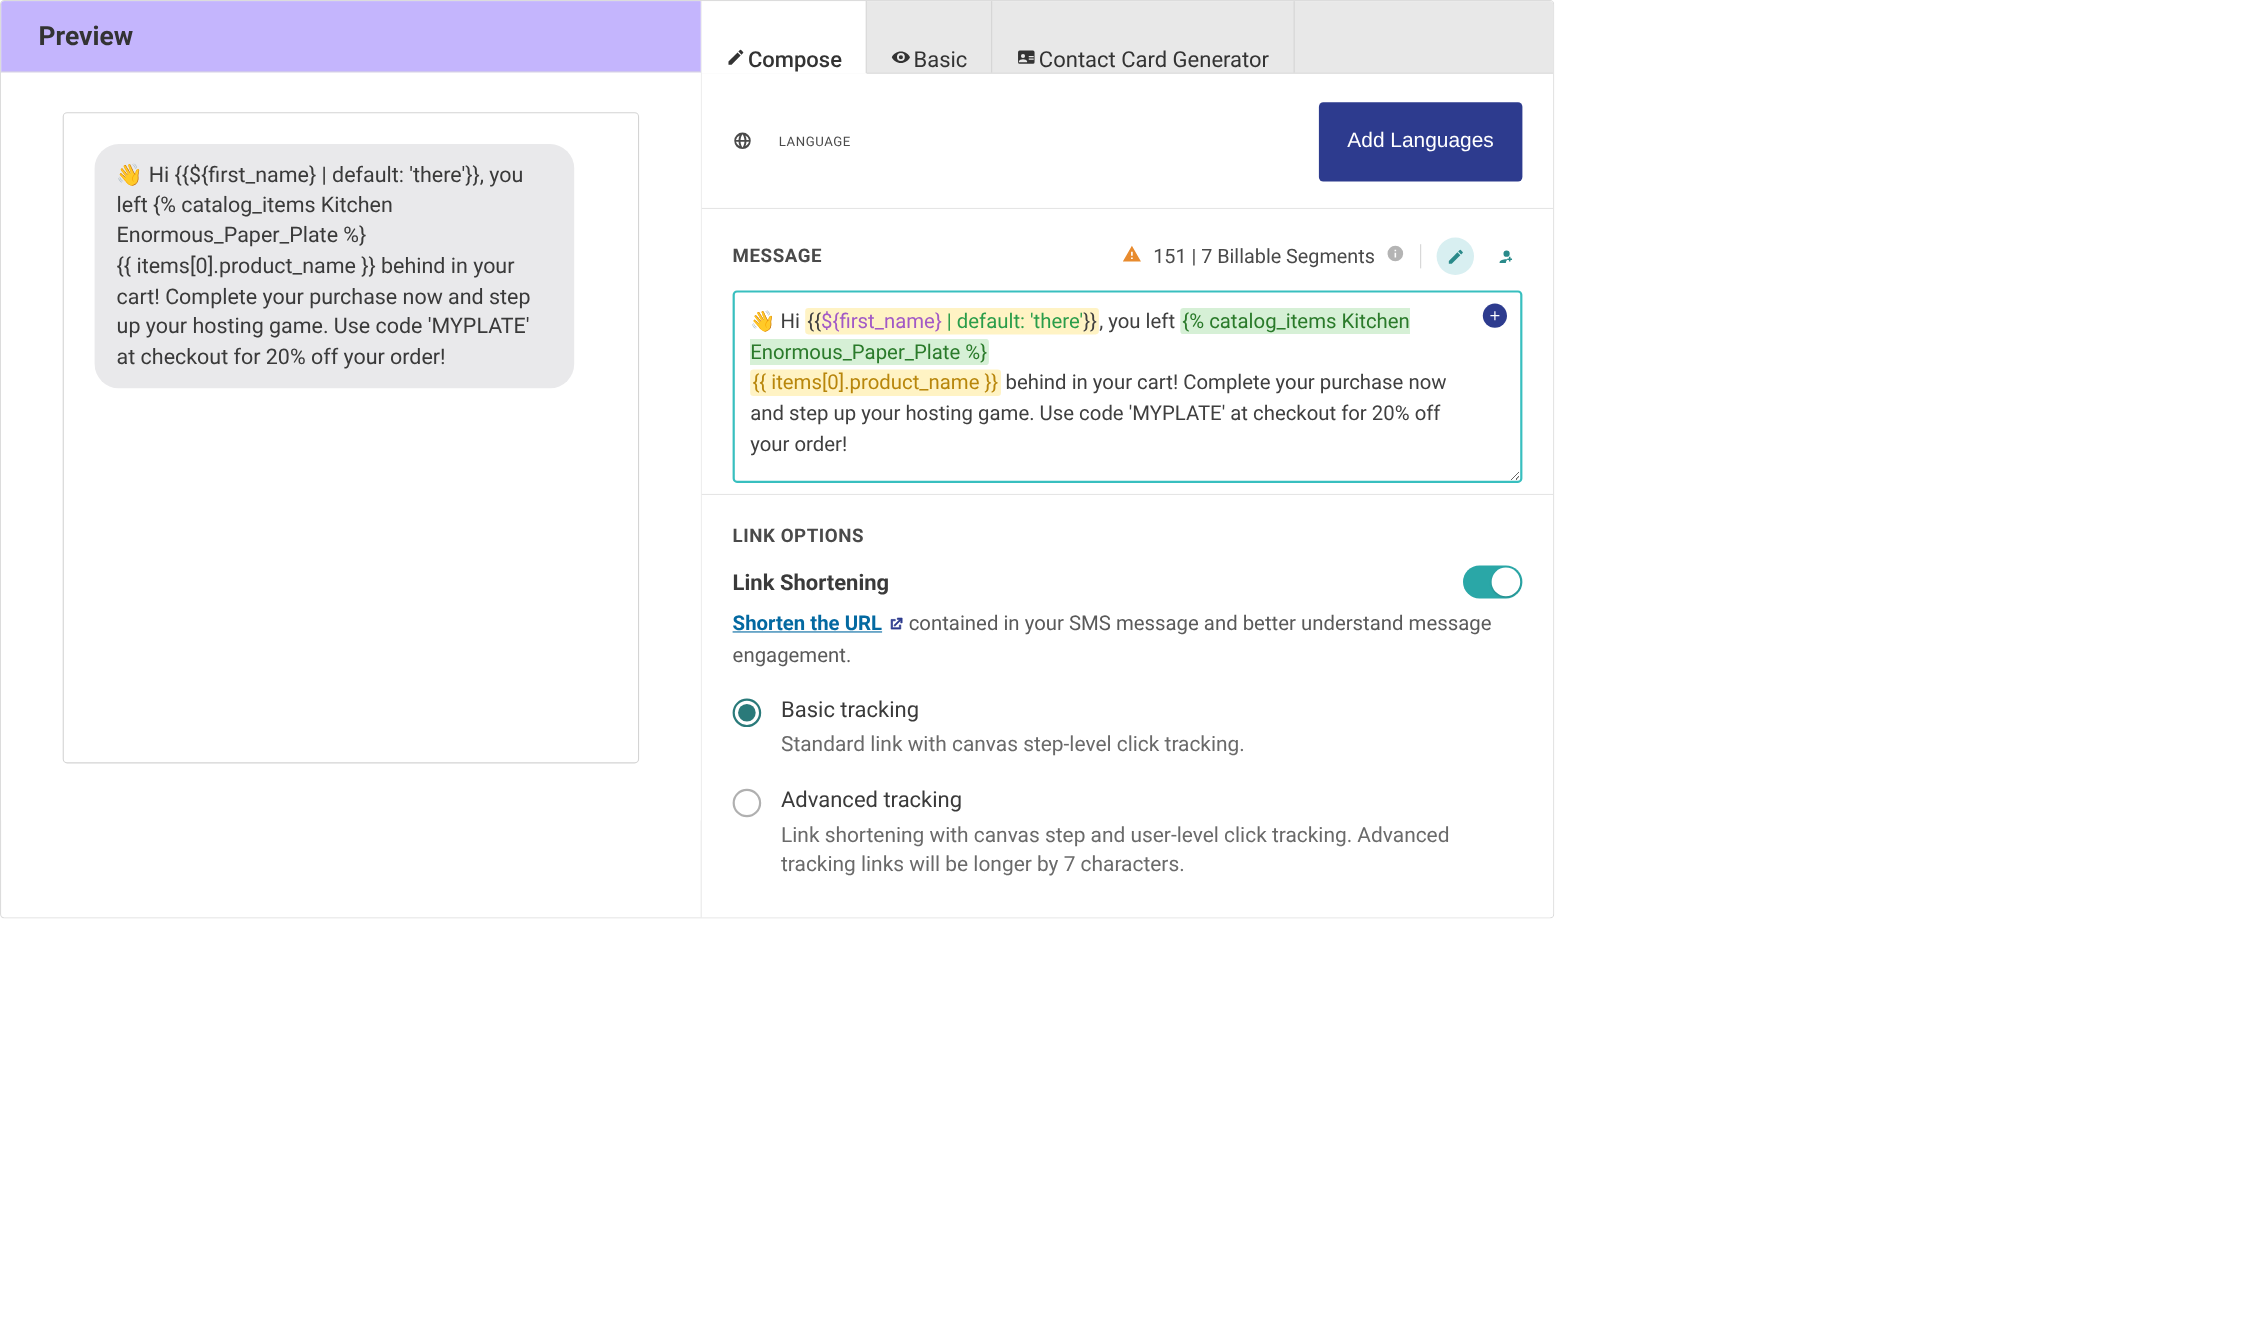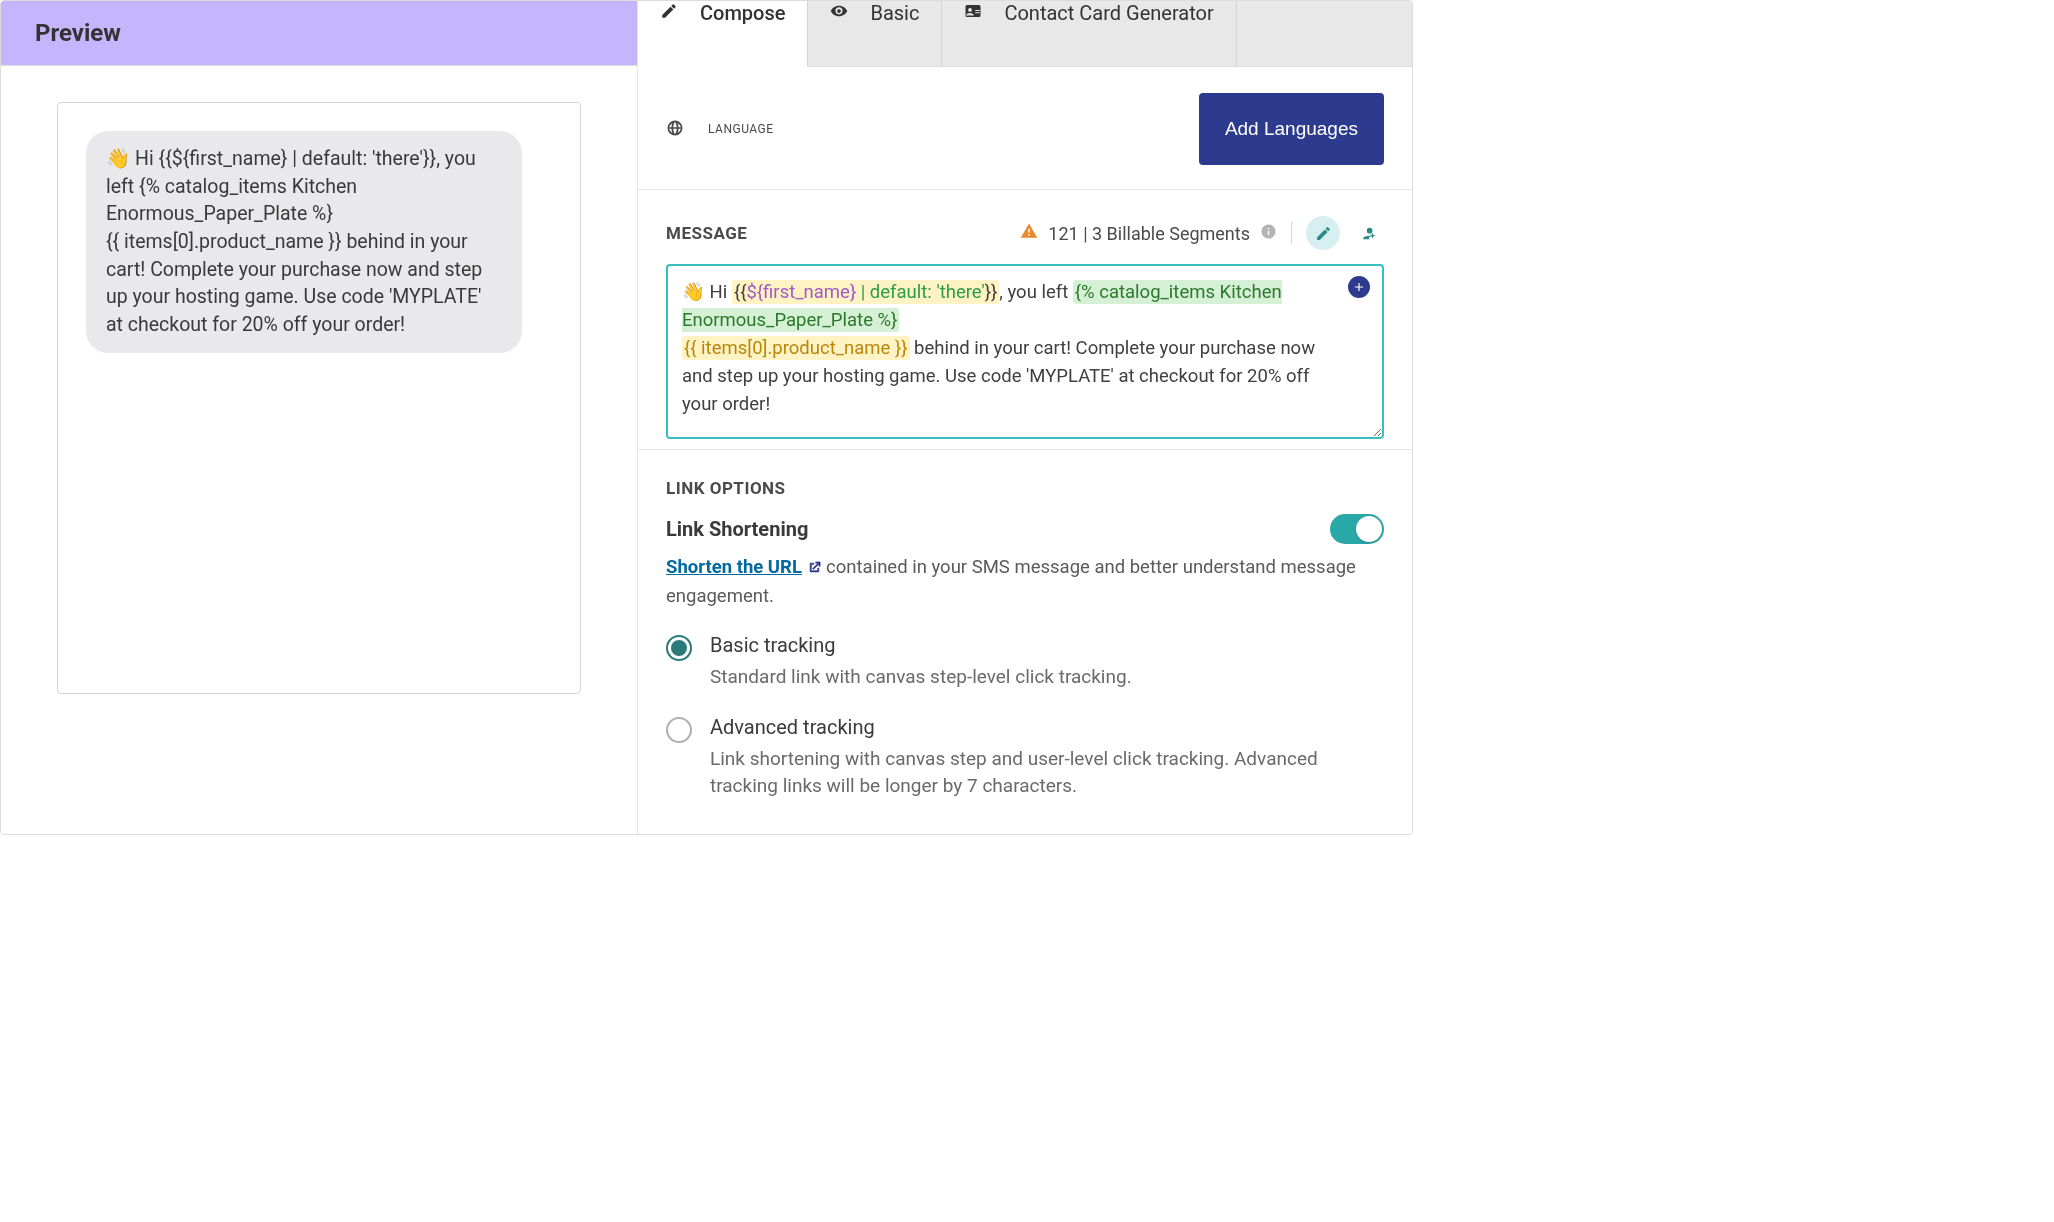--- a/index.html
+++ b/index.html
@@ -10,21 +10,21 @@
   .left { width:637px; border-right:1px solid #e5e5e5; }
   .right { flex:1; background:#fff; }
   .preview-header { background:#c4b5fd; padding:18px 34px; border-bottom:1px solid #dcdcdc; }
   .preview-header h2 { margin:0; font-size:24px; font-weight:700; color:#333; }
   .preview-body { padding:36px 56px 36px 56px; background:#fff; min-height:680px; }
   .phone-box { border:1px solid #d4d4d4; border-radius:4px; padding:28px 28px 340px 28px; }
   .bubble { background:#e9e9eb; border-radius:22px; padding:14px 20px; font-size:19.5px; line-height:1.42; color:#3a3a3a; max-width:436px; position:relative; }
   .bubble::after { content:""; position:absolute; left:-6px; bottom:8px; width:18px; height:18px; background:#e9e9eb; border-bottom-left-radius:18px 14px; transform:rotate(20deg); z-index:-1;}
 
   .tabs { display:flex; background:#e8e8e8; border-bottom:1px solid #dcdcdc; height:66px; }
-  .tab { display:flex; align-items:flex-start; gap:22px; padding:0 22px; font-size:20px; color:#333; border-right:1px solid #d4d4d4; cursor:pointer; }
+  .tab { display:flex; align-items:flex-end; gap:2px; padding:0 22px; font-size:20px; color:#333; border-right:1px solid #d4d4d4; cursor:pointer; }
   .tab:first-child { border-left:none; }
   .tab.active { background:#fff; border-bottom:1px solid #fff; margin-bottom:-1px; font-weight:500;}
   .tab svg { width:18px; height:18px; fill:#333; }
   
   .panel { padding: 0 28px; }
   .lang-row { display:flex; align-items:center; justify-content:space-between; padding:26px 0 24px 0; }
   .lang-label { display:flex; align-items:center; gap:24px; font-size:12px; font-weight:400; letter-spacing:0.5px; color:#4a4a4a;}
   .lang-label svg { width:18px; height:18px; fill:#4a4a4a; }
   .btn-primary { background:#2d3b8e; color:#fff; border:none; border-radius:4px; padding:25px 26px; font-size:19px; font-weight:500; cursor:pointer; }
   hr.sep { border:none; border-top:1px solid #e5e5e5; margin:0 -28px; }
@@ -133,21 +133,21 @@
 
       <div class="message-section">
         <div class="msg-head">
           <span class="section-title">MESSAGE</span>
           <div class="msg-right">
             <span class="warn-icon">
               <svg viewBox="0 0 24 24" width="18" height="18" fill="#e88b2e">
                     <path d="M1 21h22L12 2 1 21zm12-3h-2v-2h2v2zm0-4h-2V9h2v5z"></path>
                   </svg>
             </span>
-            <span>121 | 3 Billable Segments</span>
+            <span>151 | 7 Billable Segments</span>
             <span>
               <svg class="info-icon" viewBox="0 0 24 24">
                     <path d="M12 2a10 10 0 100 20 10 10 0 000-20zm1 15h-2v-6h2v6zm0-8h-2V7h2v2z"></path>
                   </svg>
             </span>
             <div class="vdiv"></div>
             <div class="icon-btn active">
               <svg viewBox="0 0 24 24" fill="#2a8a8a">
                     <path d="M3 17.25V21h3.75l11-11-3.75-3.75-11 11zM20.7 7.04a1 1 0 000-1.41l-2.34-2.34a1 1 0 00-1.41 0L15 5.24l3.75 3.75 1.95-1.95z"></path>
                   </svg>

